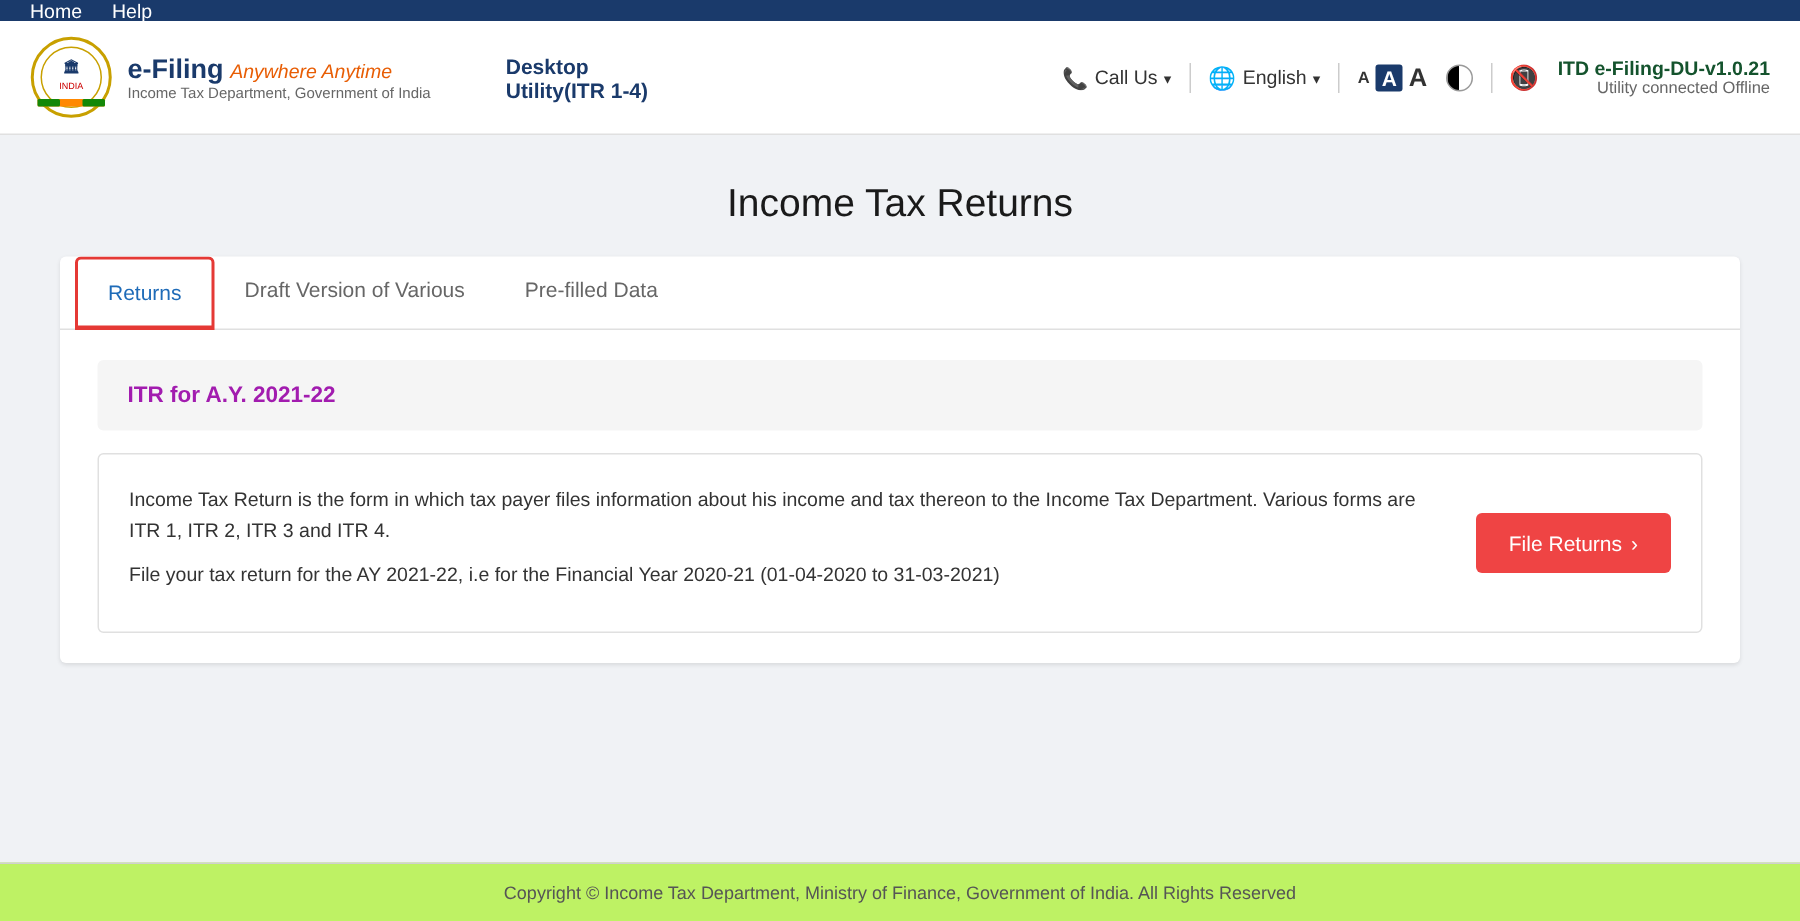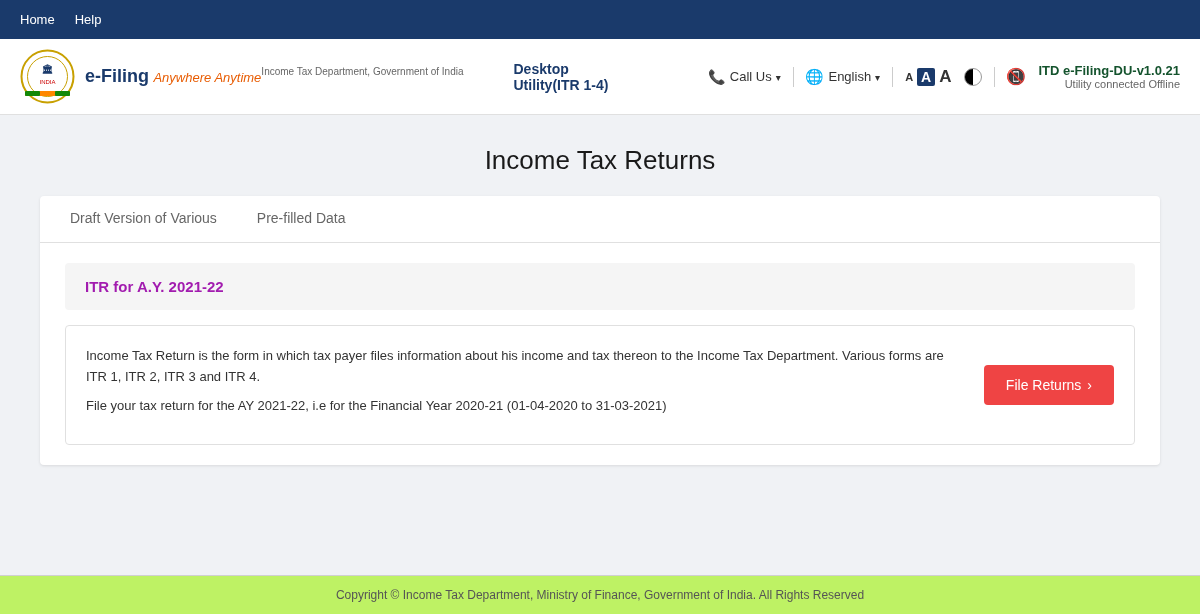--- a/index.html
+++ b/index.html
@@ -4,21 +4,21 @@
   <style>
     * { margin: 0; padding: 0; box-sizing: border-box; }
     body { font-family: Arial, sans-serif; background: #f0f2f5; min-height: 614px; display: flex; flex-direction: column; }
 
     
     .top-nav {
       background: #1a3a6b;
       padding: 0 20px;
       display: flex;
       align-items: center;
-      height: 39px;
+      height: 14px;
     }
     .top-nav-item {
       color: white;
       font-size: 13px;
       margin-right: 20px;
       cursor: pointer;
     }
 
     
     .header {
@@ -34,21 +34,21 @@
       align-items: center;
       margin-right: 40px;
     }
     .logo-emblem {
       width: 55px;
       height: 55px;
       margin-right: 10px;
     }
     .logo-text {
       display: flex;
-      flex-direction: row;
+      flex-direction: column;
     }
     .logo-subtitle {
       font-size: 10px;
       color: #666;
     }
     .header-controls {
       display: flex;
       align-items: center;
       gap: 12px;
     }
@@ -268,20 +268,21 @@
     </div>
   </div>
 </header>
 
 <main class="main-content">
   <h1 class="page-title">Income Tax Returns</h1>
 
   <div class="card">
 
     <div class="tabs">
+      <div class="tab active">Returns</div>
       <div class="tab">Draft Version of Various</div>
       <div class="tab">Pre-filled Data</div>
     </div>
 
     <div class="card-body">
 
       <div class="itr-section">
         <span>ITR for A.Y. 2021-22</span>
       </div>
 

